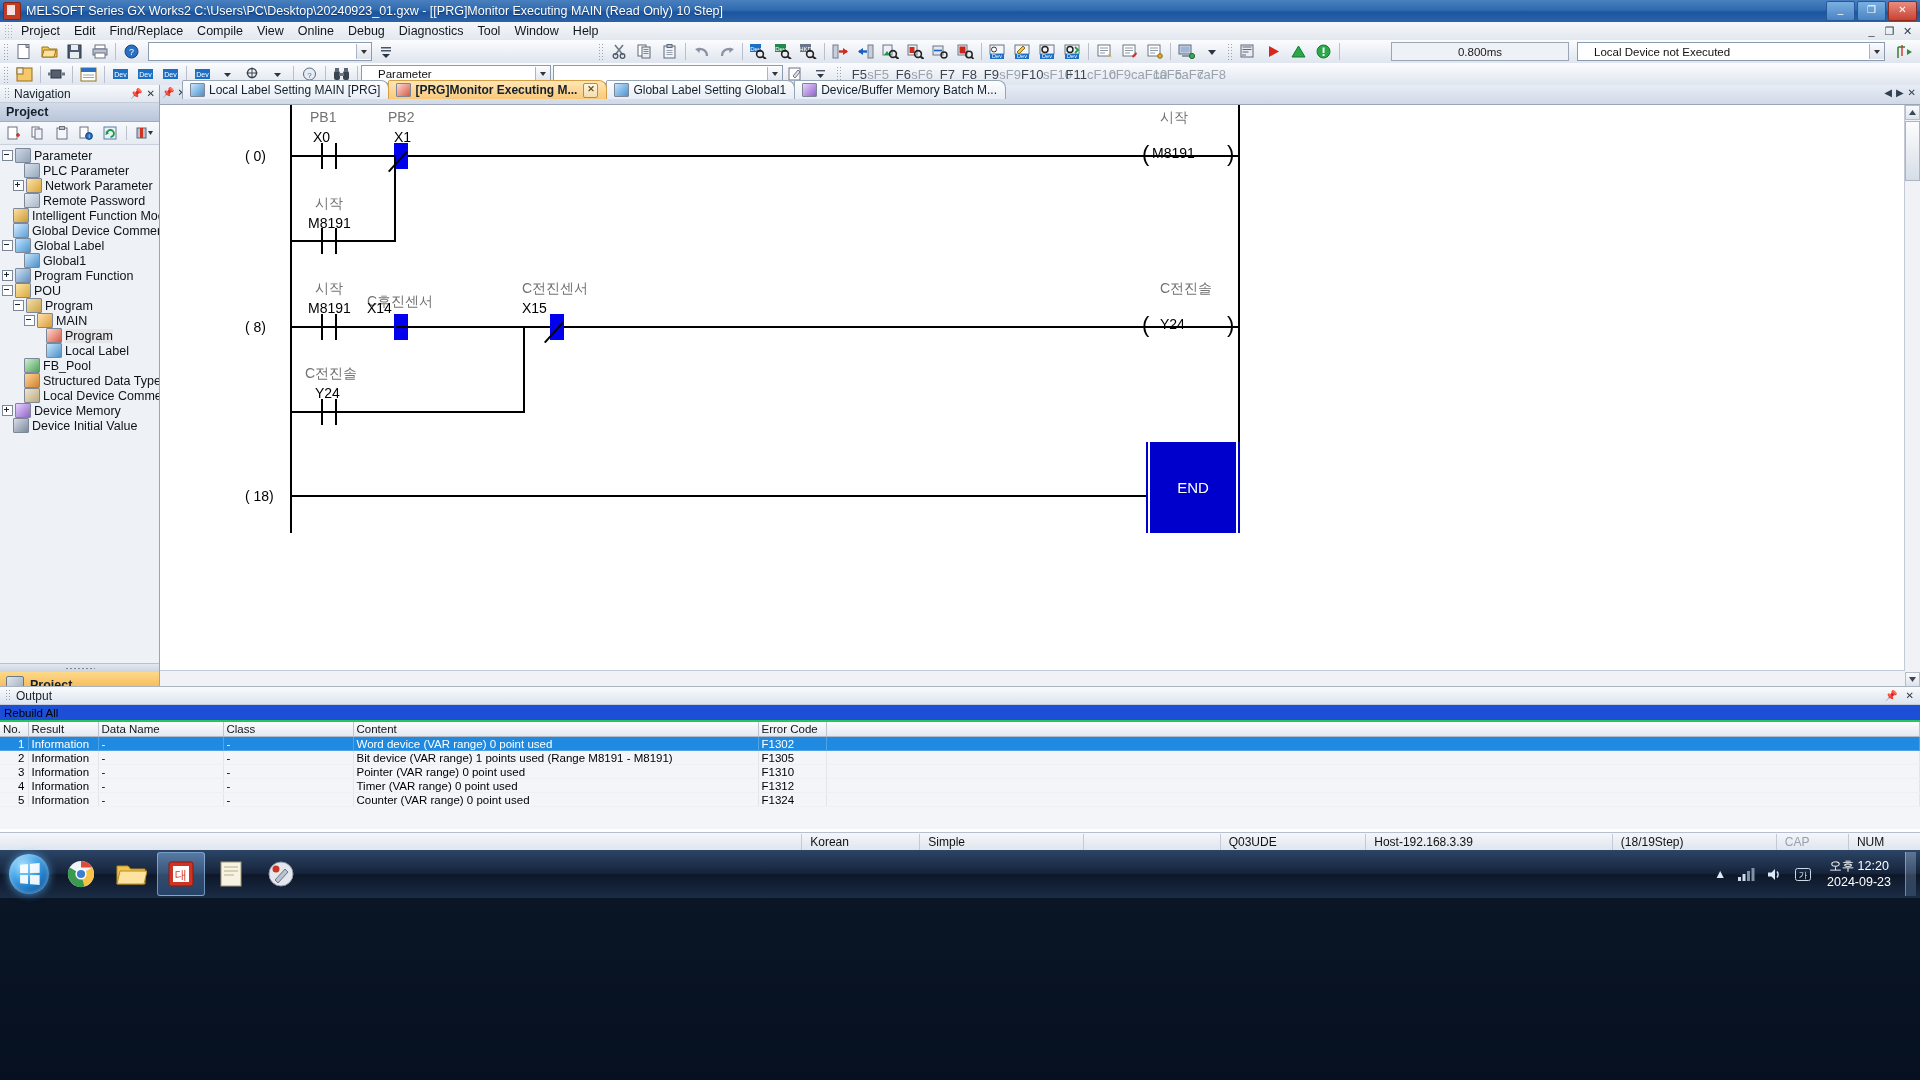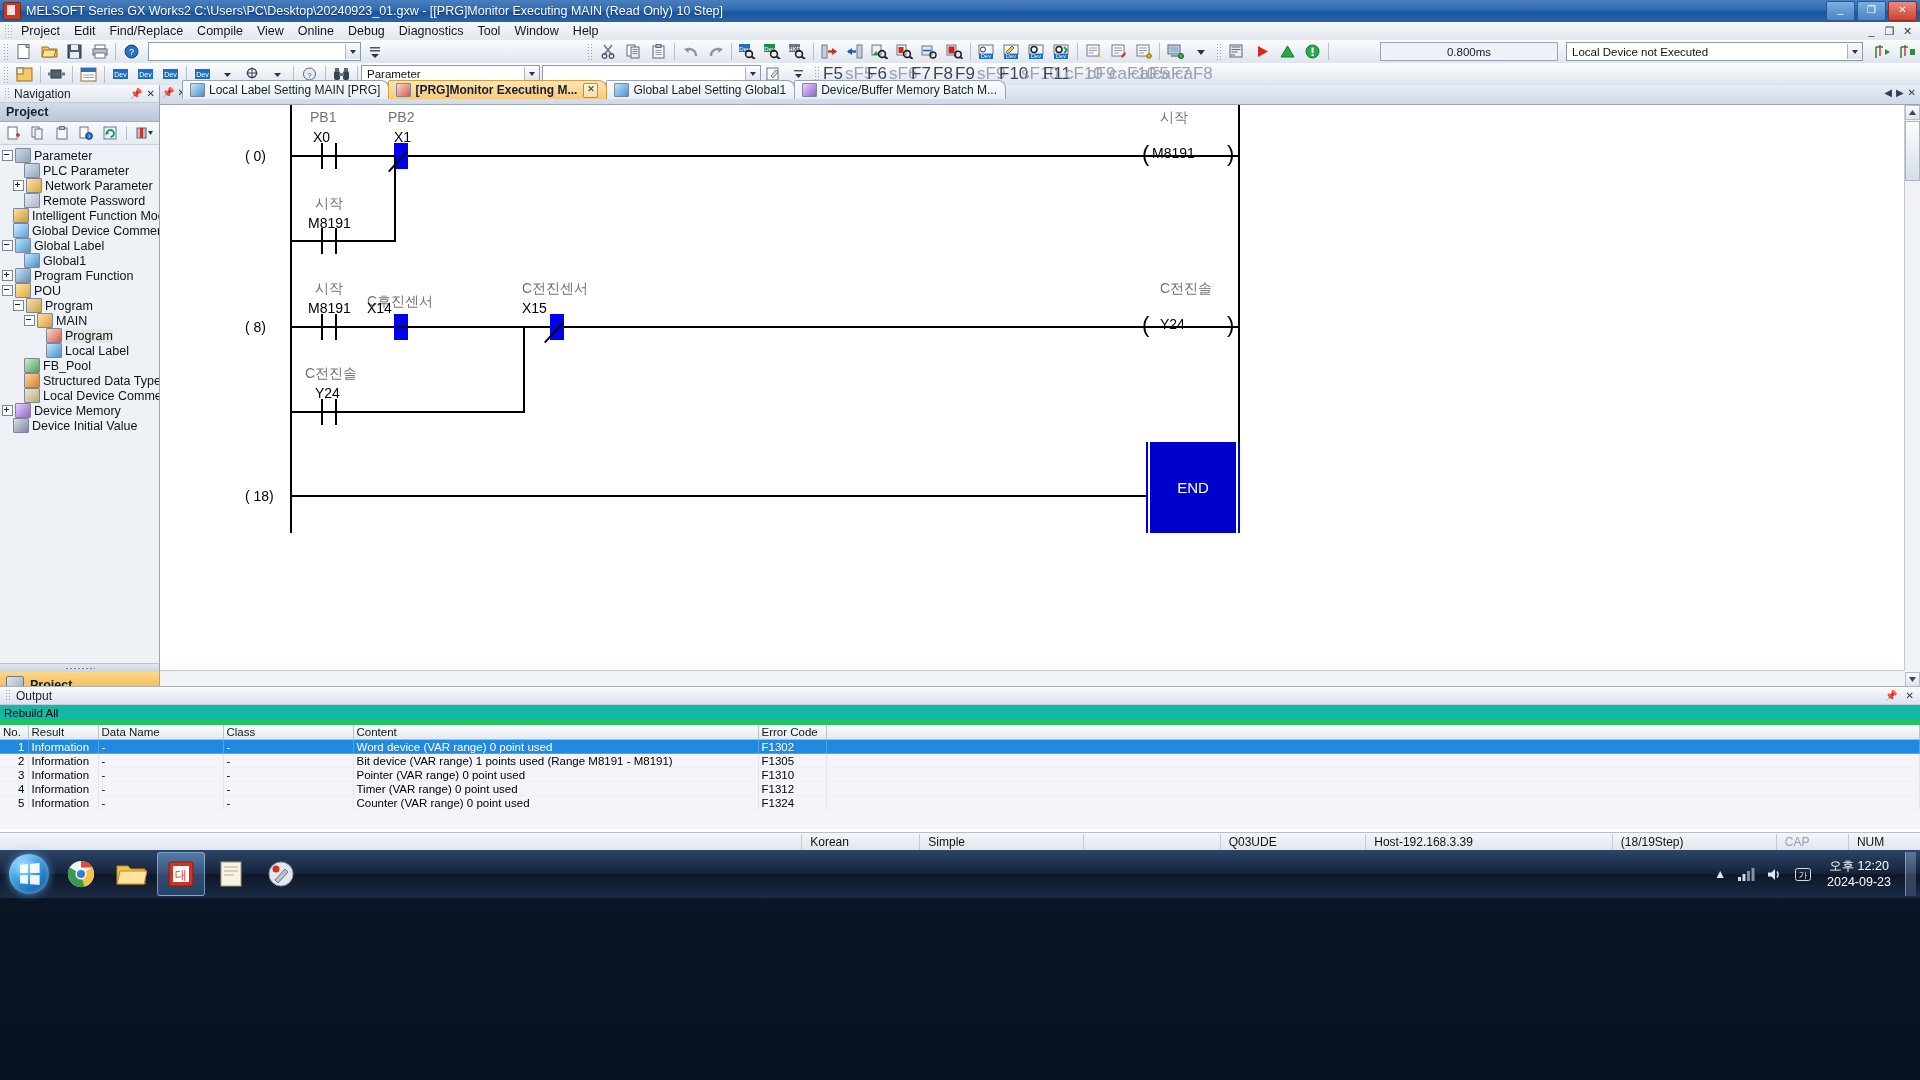--- a/index.html
+++ b/index.html
@@ -73,34 +73,34 @@
   .tsep { width: 1px; height: 17px; background: #b9c0cb; margin: 0 3px; flex: none; }
   .tbtn {
     width: 21px; height: 20px; margin: 0 1px; flex: none;
     display: flex; align-items: center; justify-content: center;
     border: 1px solid transparent; border-radius: 2px; position: relative;
   }
   .tbtn svg { display: block; }
   .combo {
     height: 17px; border: 1px solid #8a9bb0; background: #fff;
     display: flex; align-items: center; font-size: 11.5px; color: #111;
-    padding-left: 5px; flex: none; position: relative;
+    padding-left: 16px; flex: none; position: relative;
   }
   .combo .arrow {
     width: 14px; height: 15px; margin-left: auto;
     display:flex; align-items:center; justify-content:center;
     background: linear-gradient(to bottom,#fafbfd,#dde3ec); border-left: 1px solid #aab4c2;
   }
   .combo .arrow:after { content:""; border-left:3.5px solid transparent; border-right:3.5px solid transparent; border-top:4px solid #333; }
   .readonlyfield {
     height: 17px; border: 1px solid #9aa6b6; background: #eef1f6;
     display:flex; align-items:center; justify-content:center;
     font-size: 11.5px; color: #1b1b1b; flex: none;
   }
-  .fkeylabel { font-size: 17px; color: #3c4650; width: 22px; text-align: left; flex:none; }
+  .fkeylabel { font-size: 13px; color: #3c4650; width: 22px; text-align: right; flex:none; }
   .fkeylabel.dim { color: #9aa3ad; }
 
   
   .navpanel { position: absolute; left: 0; top: 85px; width: 159px; height: 601px;
     background: #eef1f6; border-right: 1px solid #9aa6b6; }
   .nav-header {
     height: 17px; display: flex; align-items: center;
     background: linear-gradient(to bottom,#f7f9fc,#e1e7f0);
     border-bottom: 1px solid #c4ccd8; font-size: 12px; color: #15202b; padding-left: 4px;
   }
@@ -190,21 +190,21 @@
 
   
   .outpanel { position: absolute; left: 0; top: 686px; width: 1920px; height: 143px; background: #f3f5f9; }
   .out-header { height: 17px; display:flex; align-items:center; padding-left: 5px;
     background: linear-gradient(to bottom,#f9fbfd,#dde4ee); border-top:1px solid #aab3c0; border-bottom:1px solid #c5ccd8;
     font-size: 12px; color:#15202b; }
   .out-header .ogrip { width:6px;height:13px;margin-right:5px;
     background-image: radial-gradient(#98a2b0 35%, transparent 36%); background-size:3px 3px;}
   .out-header .oacts { margin-left:auto; margin-right:6px; display:flex; gap:8px; font-size:10px; color:#2d3a48; }
   .out-sub { height: 15px; display:flex; align-items:center; padding-left:4px;
-    background: #14b8a6; border-bottom: 5px solid #22c55e; font-size: 11.5px; color:#000; }
+    background: #1d4ed8; border-bottom: 2px solid #22c55e; font-size: 11.5px; color:#000; }
   table.outtable { width: 1920px; border-collapse: collapse; table-layout: fixed; }
   table.outtable th {
     background: linear-gradient(to bottom,#fbfcfd,#e4e9f1);
     border-right: 1px solid #bcc4d0; border-bottom: 1px solid #b2bac7;
     font-size: 11.5px; font-weight: normal; text-align: left; padding: 0 3px;
     height: 14px; color: #10161d;
   }
   table.outtable td {
     border-right: 1px solid #e1e5ec; border-bottom: 1px solid #eef0f4;
     font-size: 11.5px; padding: 0 3px; height: 13px; color:#000; white-space: nowrap; overflow:hidden;

